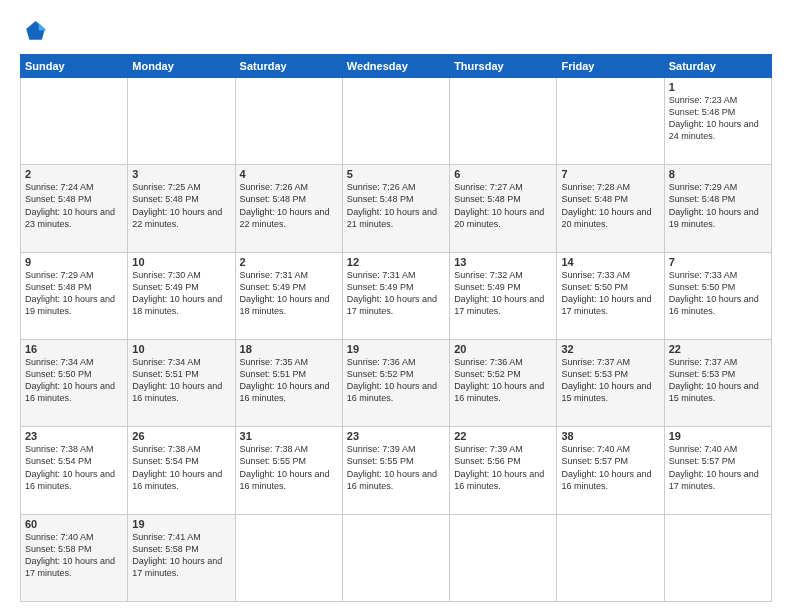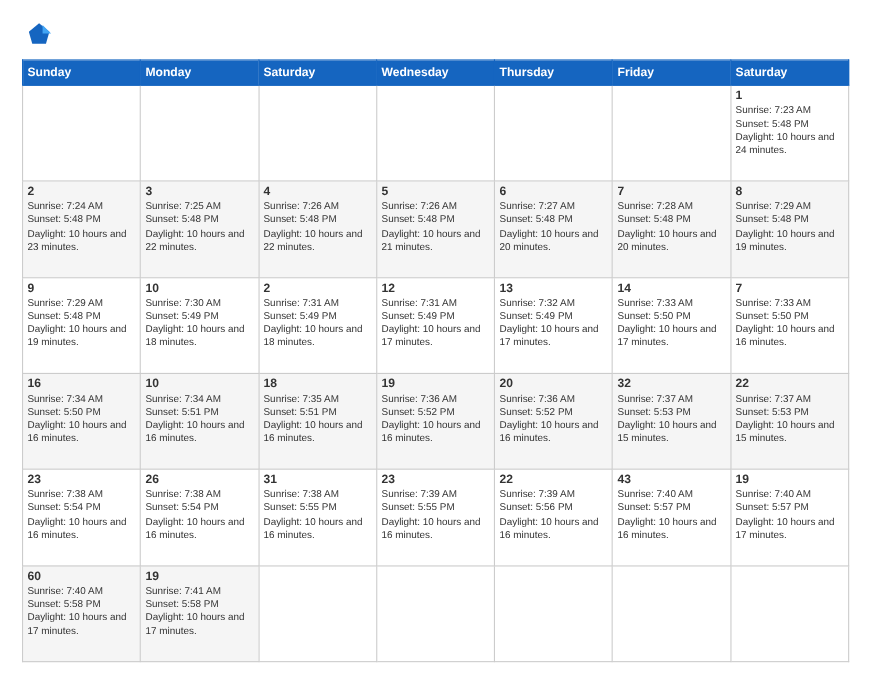--- a/index.html
+++ b/index.html
@@ -167,21 +167,21 @@
           <td><span class="day-num">20</span><span class="day-info">Sunrise: 7:36 AM<br>Sunset: 5:52 PM<br>Daylight: 10 hours and 16 minutes.</span></td>
           <td><span class="day-num">32</span><span class="day-info">Sunrise: 7:37 AM<br>Sunset: 5:53 PM<br>Daylight: 10 hours and 15 minutes.</span></td>
           <td><span class="day-num">22</span><span class="day-info">Sunrise: 7:37 AM<br>Sunset: 5:53 PM<br>Daylight: 10 hours and 15 minutes.</span></td>
         </tr>
         <tr>
           <td><span class="day-num">23</span><span class="day-info">Sunrise: 7:38 AM<br>Sunset: 5:54 PM<br>Daylight: 10 hours and 16 minutes.</span></td>
           <td><span class="day-num">26</span><span class="day-info">Sunrise: 7:38 AM<br>Sunset: 5:54 PM<br>Daylight: 10 hours and 16 minutes.</span></td>
           <td><span class="day-num">31</span><span class="day-info">Sunrise: 7:38 AM<br>Sunset: 5:55 PM<br>Daylight: 10 hours and 16 minutes.</span></td>
           <td><span class="day-num">23</span><span class="day-info">Sunrise: 7:39 AM<br>Sunset: 5:55 PM<br>Daylight: 10 hours and 16 minutes.</span></td>
           <td><span class="day-num">22</span><span class="day-info">Sunrise: 7:39 AM<br>Sunset: 5:56 PM<br>Daylight: 10 hours and 16 minutes.</span></td>
-          <td><span class="day-num">43</span><span class="day-info">Sunrise: 7:40 AM<br>Sunset: 5:57 PM<br>Daylight: 10 hours and 16 minutes.</span></td>
+          <td><span class="day-num">38</span><span class="day-info">Sunrise: 7:40 AM<br>Sunset: 5:57 PM<br>Daylight: 10 hours and 16 minutes.</span></td>
           <td><span class="day-num">19</span><span class="day-info">Sunrise: 7:40 AM<br>Sunset: 5:57 PM<br>Daylight: 10 hours and 17 minutes.</span></td>
         </tr>
         <tr>
           <td><span class="day-num">60</span><span class="day-info">Sunrise: 7:40 AM<br>Sunset: 5:58 PM<br>Daylight: 10 hours and 17 minutes.</span></td>
           <td><span class="day-num">19</span><span class="day-info">Sunrise: 7:41 AM<br>Sunset: 5:58 PM<br>Daylight: 10 hours and 17 minutes.</span></td>
           <td class="empty-cell"></td>
           <td class="empty-cell"></td>
           <td class="empty-cell"></td>
           <td class="empty-cell"></td>
           <td class="empty-cell"></td>

